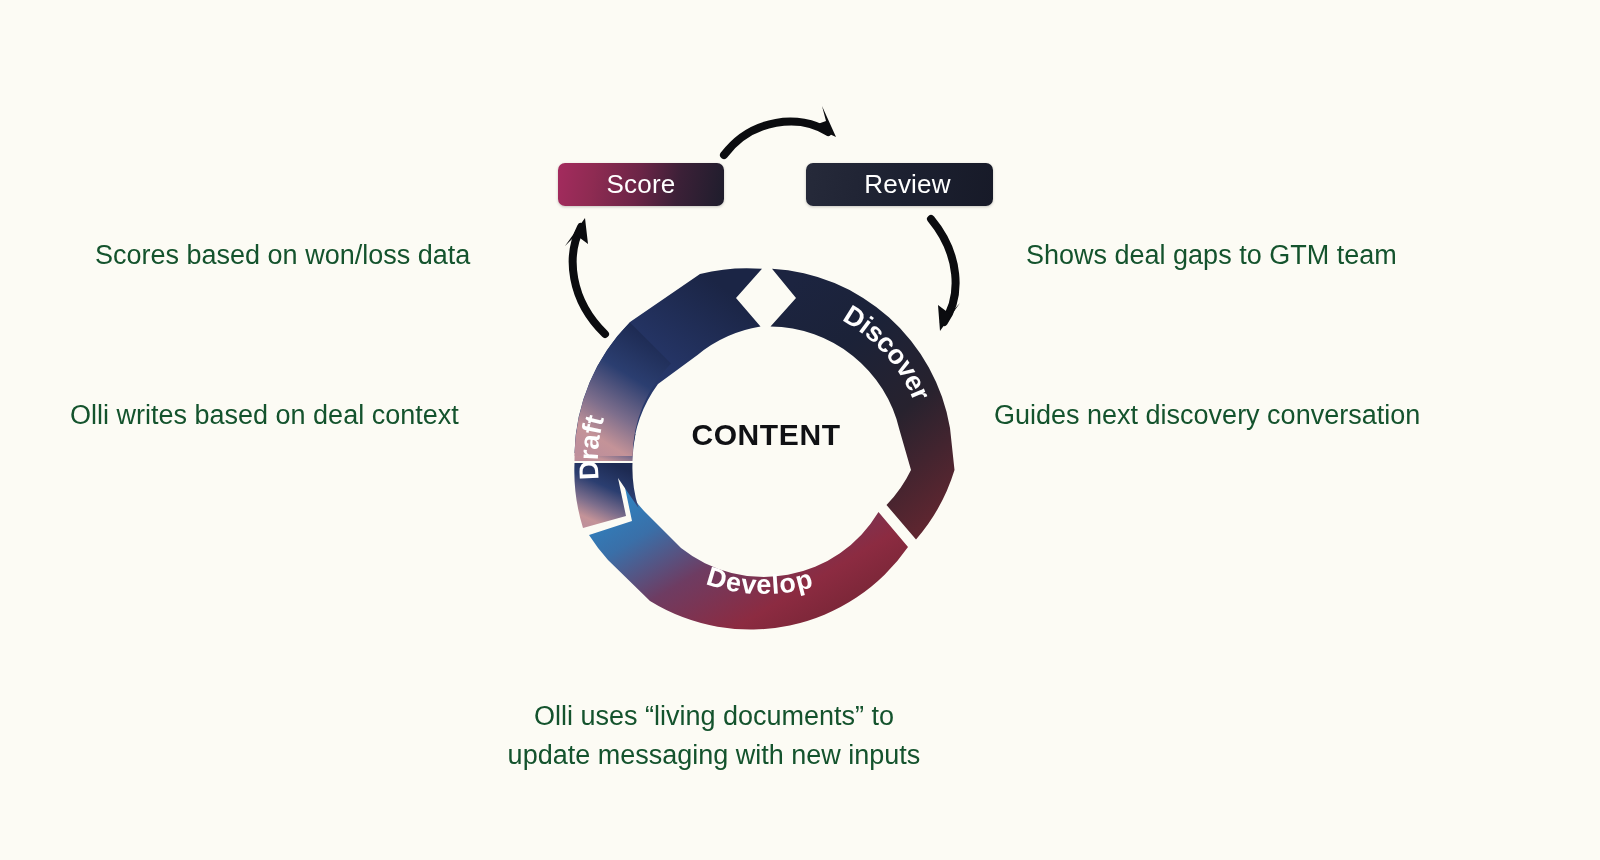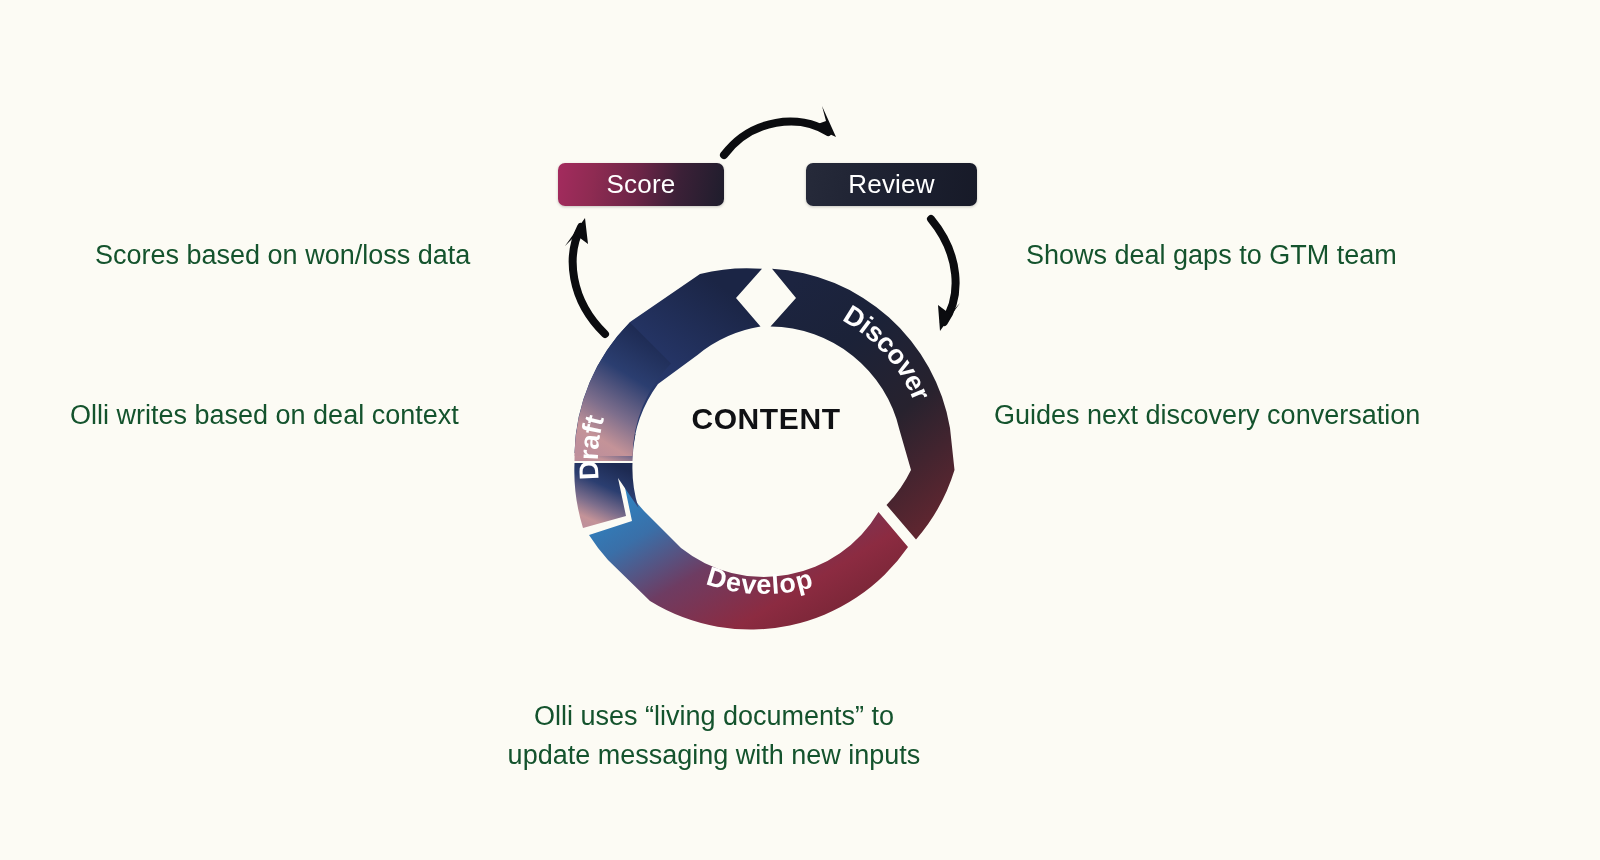--- a/index.html
+++ b/index.html
@@ -38,20 +38,21 @@
     left: 558px;
     top: 163px;
     width: 166px;
     background: linear-gradient(100deg, #A42B5E 0%, #8E2B52 22%, #6C2547 48%, #3B2037 72%, #1E1D2C 100%);
   }
   #pill-review {
     left: 806px;
     top: 163px;
     width: 171px;
     background: linear-gradient(100deg, #262A3A 0%, #1C2030 55%, #171A28 100%);
+    padding-left: 16px;
   }
   .caption {
     position: absolute;
     font-size: 27px;
     font-weight: 400;
     color: #14532d;
     line-height: 1.44;
     white-space: nowrap;
   }
   #cap-score  { left: 95px;  top: 236px; }
@@ -77,21 +78,21 @@
     left: 566px;
     top: 398px;
     width: 400px;
     text-align: center;
     font-size: 30px;
     font-weight: 700;
     letter-spacing: 0.6px;
     color: #101114;
     line-height: 1.42;
   }
-  .center-title .line { display: block; }
+  .center-title .line { display: block; margin-top: 16px; }
   .seg-label {
     font-family: "Liberation Sans", sans-serif;
     font-size: 27px;
     font-weight: 600;
     fill: #FFFFFF;
     letter-spacing: 0.3px;
   }
 </style>
 </head>
 <body style="background: rgb(252, 251, 244);">

